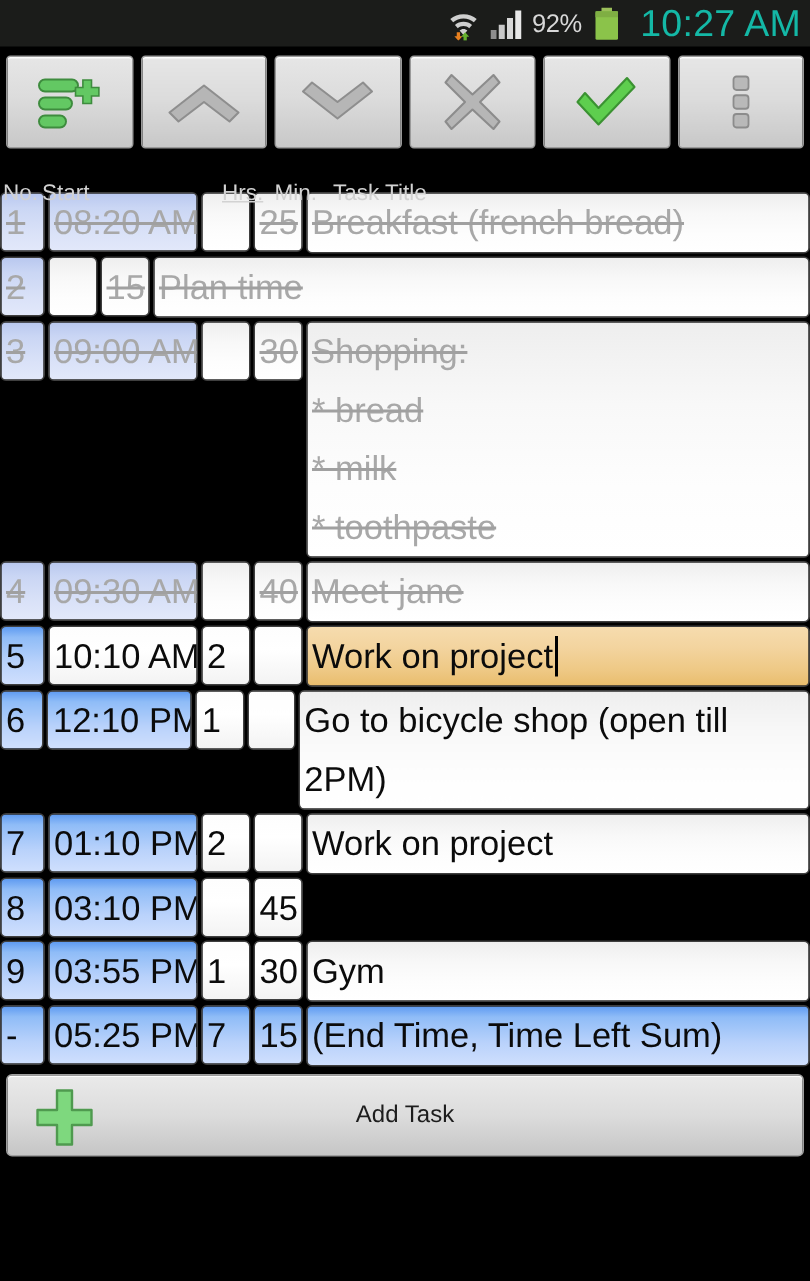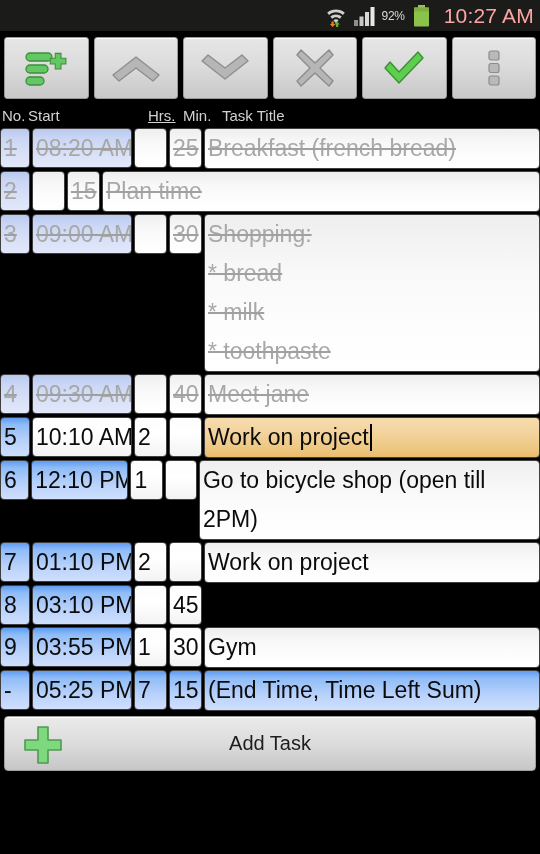--- a/index.html
+++ b/index.html
@@ -22,27 +22,27 @@
     background: #1b1c1a;
     display: flex;
     align-items: center;
     justify-content: flex-end;
     padding-right: 6px;
     box-sizing: border-box;
     border-bottom: 1px solid #000;
   }
   .sb-item { display: flex; align-items: center; margin-left: 6px; }
   .sb-battery-pct {
-    font-size: 12px;
+    font-size: 17px;
     color: #d8d8d8;
     letter-spacing: -0.3px;
   }
   .sb-clock {
-    font-size: 21px;
-    color: #fca5a5;
+    font-size: 25px;
+    color: #14b8a6;
     margin-left: 8px;
     letter-spacing: 0.2px;
     line-height: 26px;
   }
   .wifi-icon { width: 24px; height: 22px; position: relative; }
   .sig-icon  { width: 22px; height: 20px; position: relative; }
   .batt-icon { width: 17px; height: 22px; position: relative; margin-left: 2px; }
 
   
   .toolbar {
@@ -68,21 +68,21 @@
   }
 
   
   .colheads {
     height: 24px;
     background: #000;
     position: relative;
     font-size: 15px;
     color: #d2d2d2;
   }
-  .colheads span { position: absolute; top: 3px; white-space: nowrap; text-align: right; }
+  .colheads span { position: absolute; top: 16px; white-space: nowrap; text-align: right; }
   .ch-no    { left: 2px; }
   .ch-start { left: 28px; }
   .ch-hrs   { left: 148px; text-decoration: underline; }
   .ch-min   { left: 183px; }
   .ch-title { left: 222px; }
 
   
   .grid { background: #000; }
   .row {
     display: flex;
@@ -146,21 +146,21 @@
     box-shadow: inset 0 1px 0 rgba(255,255,255,.9);
     display: flex;
     align-items: center;
     position: relative;
     box-sizing: border-box;
   }
   .addbar .plus-wrap { position: absolute; left: 18px; top: 8px; }
   .addbar .add-label {
     flex: 1;
     text-align: center;
-    font-size: 20px;
+    font-size: 16px;
     color: #1d1d1d;
   }
   .filler { background: #000; height: 120px; }
 </style>
 </head>
 <body>
 
 <div class="statusbar">
   <div class="sb-item">
     <svg class="wifi-icon" viewBox="0 0 24 22">

